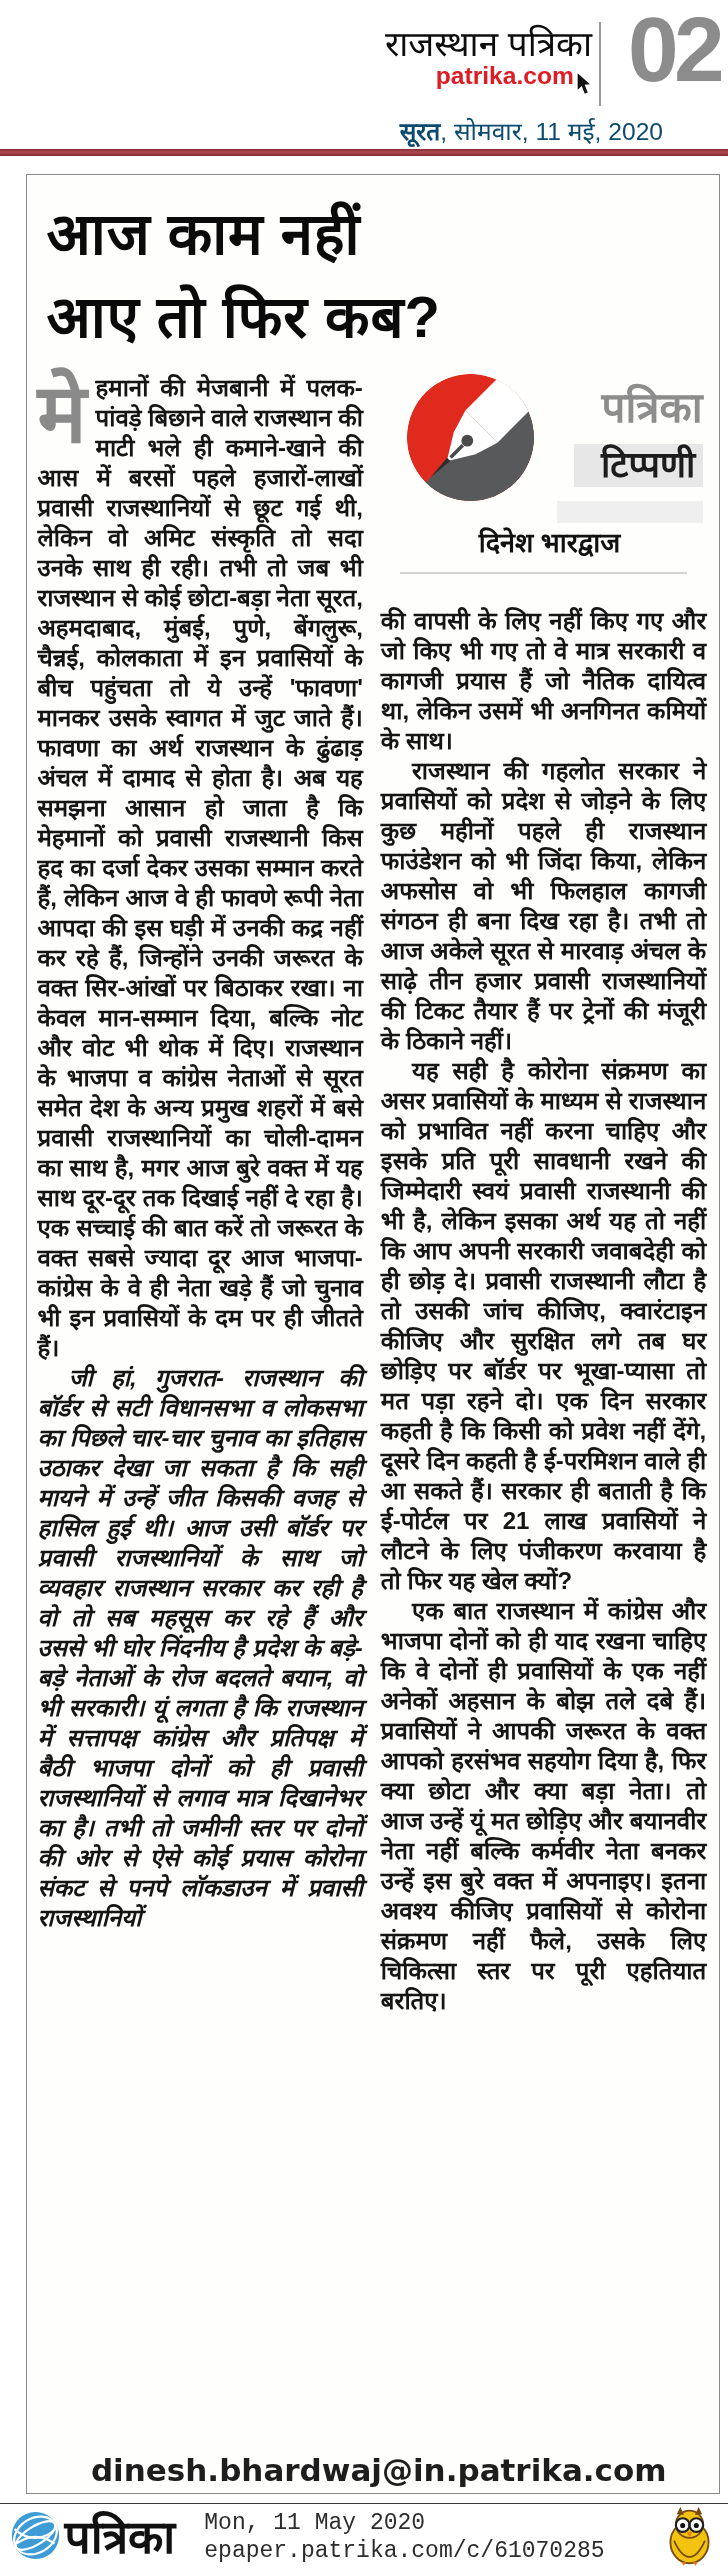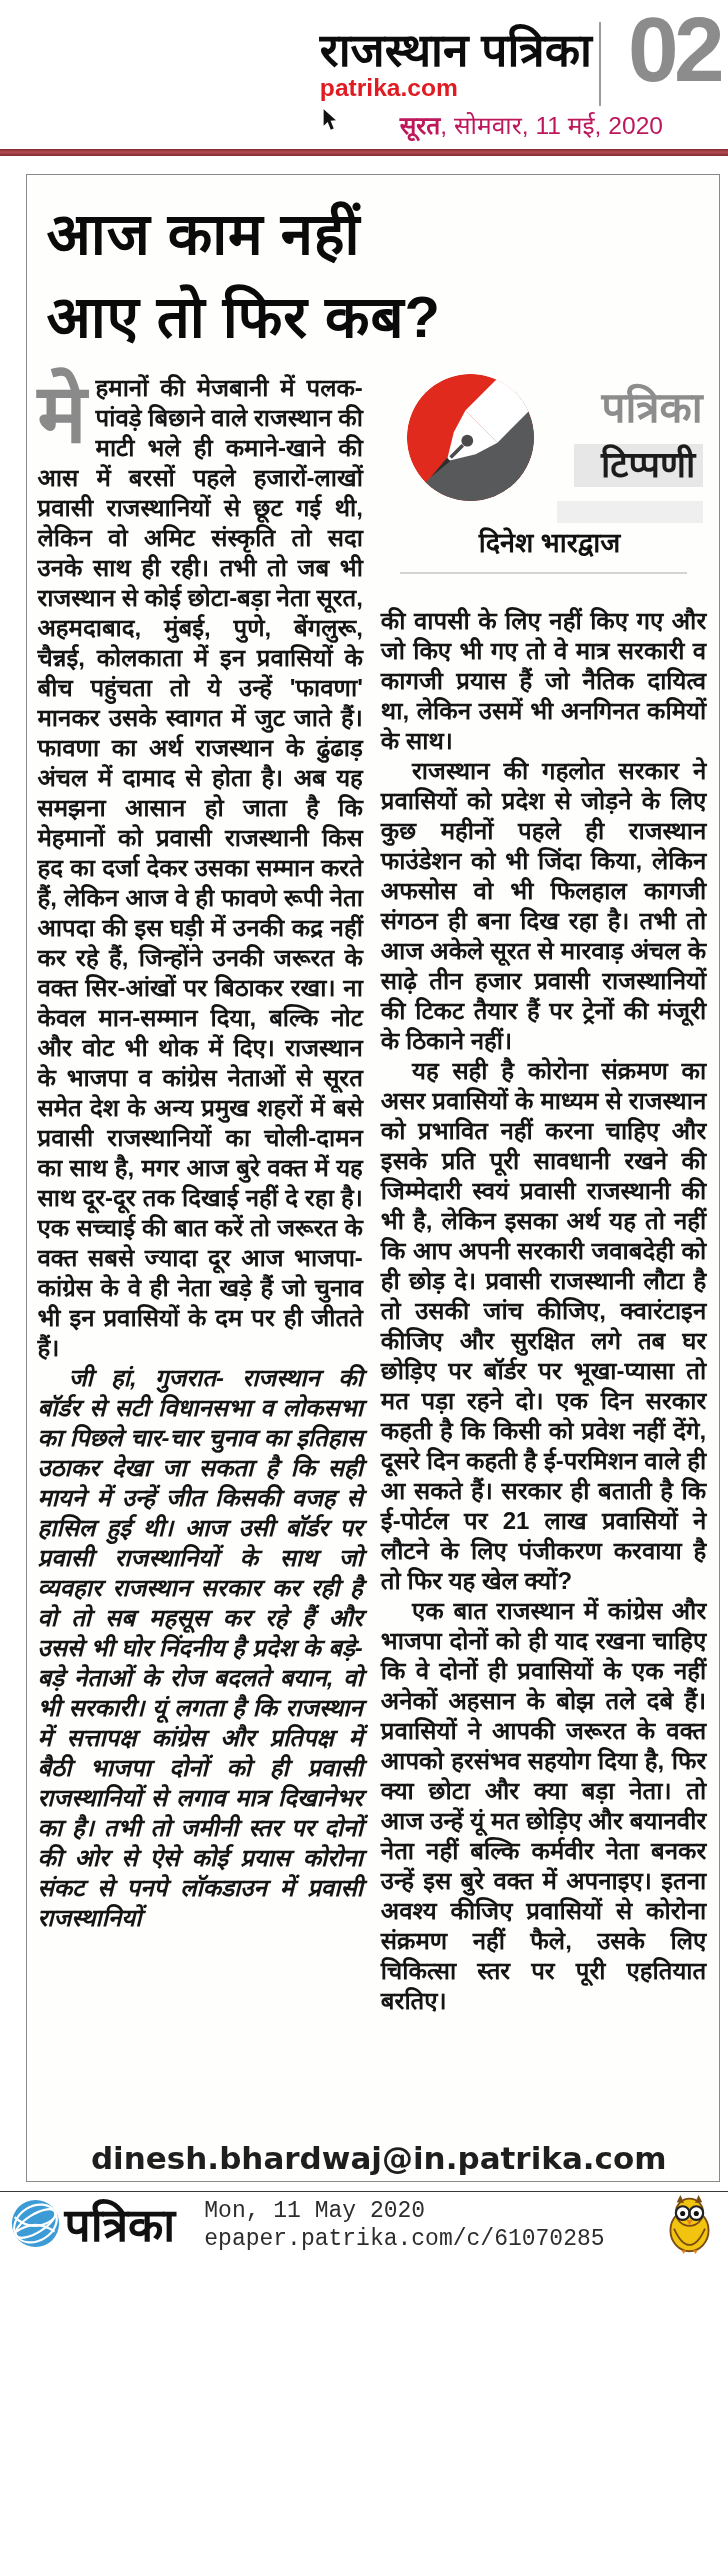--- a/index.html
+++ b/index.html
@@ -2,34 +2,34 @@
 <html style="font-size:14.6px"><head>
 <meta charset="utf-8">
 <style>
   html,body { margin:0; padding:0; }
   body { width:729px; background:#ffffff; font-family:"Liberation Sans", sans-serif; }
   .page { position:relative; width:729px; height:2576px; overflow:hidden; background:#fff; }
 
   
   .header { position:relative; height:149px; }
   .nameplate { position:absolute; top:25.5px; right:137px; text-align:right; }
-  .masthead { font-size:46px; font-weight:700; color:#0c0c0c; line-height:1.05; white-space:nowrap; }
-  .site-row { display:flex; justify-content:flex-end; align-items:flex-start; margin-top:1.8px;flex-direction:column; }
+  .masthead { font-size:35px; font-weight:400; color:#0c0c0c; line-height:1.05; white-space:nowrap; }
+  .site-row { display:flex; justify-content:flex-end; align-items:flex-start; margin-top:1.8px; }
   .website { font-size:24.6px; font-weight:800; color:#e01b22; line-height:1; }
   .cursor-wrap { margin-left:1.8px; margin-top:9px; }
   .vdivider { position:absolute; top:22px; right:128px; width:1.8px; height:84px; background:#9a9a9a; }
   .pagenum { position:absolute; top:3.6px; right:9px; font-size:91px; font-weight:700; color:#8c8c8c; line-height:1; letter-spacing:-4.6px; }
-  .dateline { position:absolute; top:108px; right:66px; font-size:24.6px; color:#be185d; white-space:nowrap; }
+  .dateline { position:absolute; top:114px; right:66px; font-size:24.6px; color:#0c4a6e; white-space:nowrap; }
   .dateline .city { font-weight:800; }
 
   
   .red-rule { height:7.3px; background:linear-gradient(#7e2b31,#b54a52 45%,#7e2b31); }
 
   
-  .paper { position:relative; margin:18px 9px 0 25.5px; height:2008px; box-sizing:border-box;
+  .paper { position:relative; margin:18px 9px 0 25.5px; height:2320px; box-sizing:border-box;
            border:1.8px solid #8a8a8a; background:#fefefd; padding:14.6px 12.8px 53px 11px; overflow:hidden; }
   .headline { font-size:58px; font-weight:800; color:#0a0a0a; line-height:1.42; margin:3.6px 0 14.6px 9px; letter-spacing:0.9px; }
 
   .columns { display:flex; gap:18px; }
   .col { flex:1; min-width:0; font-size:24px; line-height:30px; font-weight:600; color:#151515; text-align:justify; }
   .col p { margin:0; }
   .gap-top { margin-top:27px;font-style:italic; }
   .indent { text-indent:1.3em; }
   .dropcap { float:left; font-size:82px; line-height:67px; font-weight:800; color:#8a8a8a; margin:7.3px 9px 0 0; }
 

